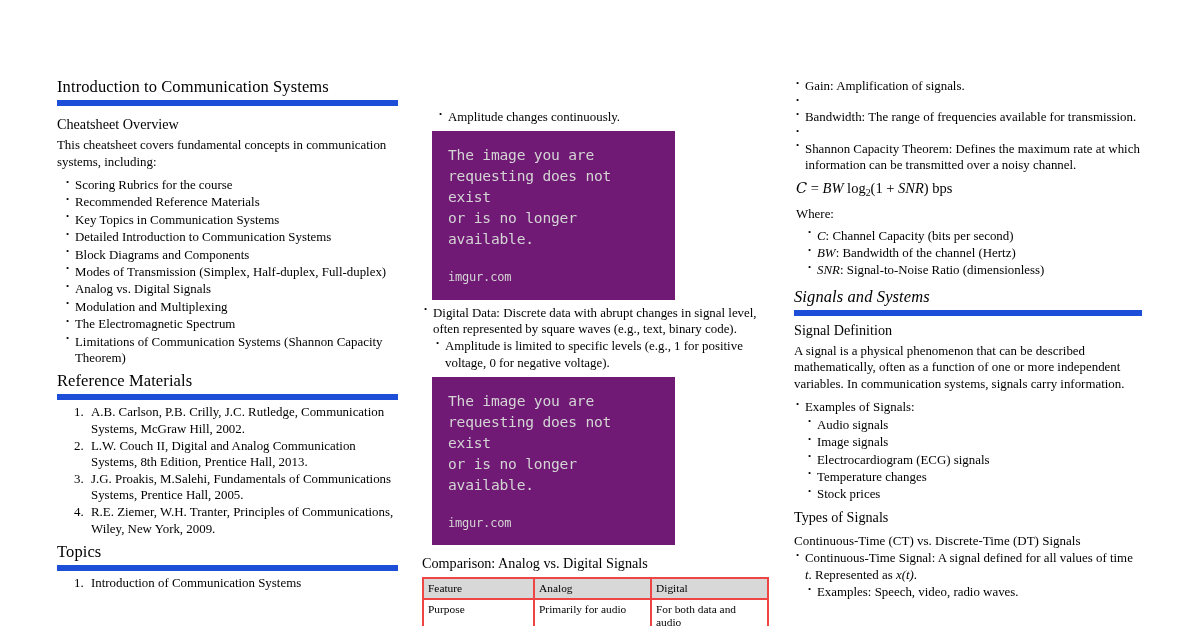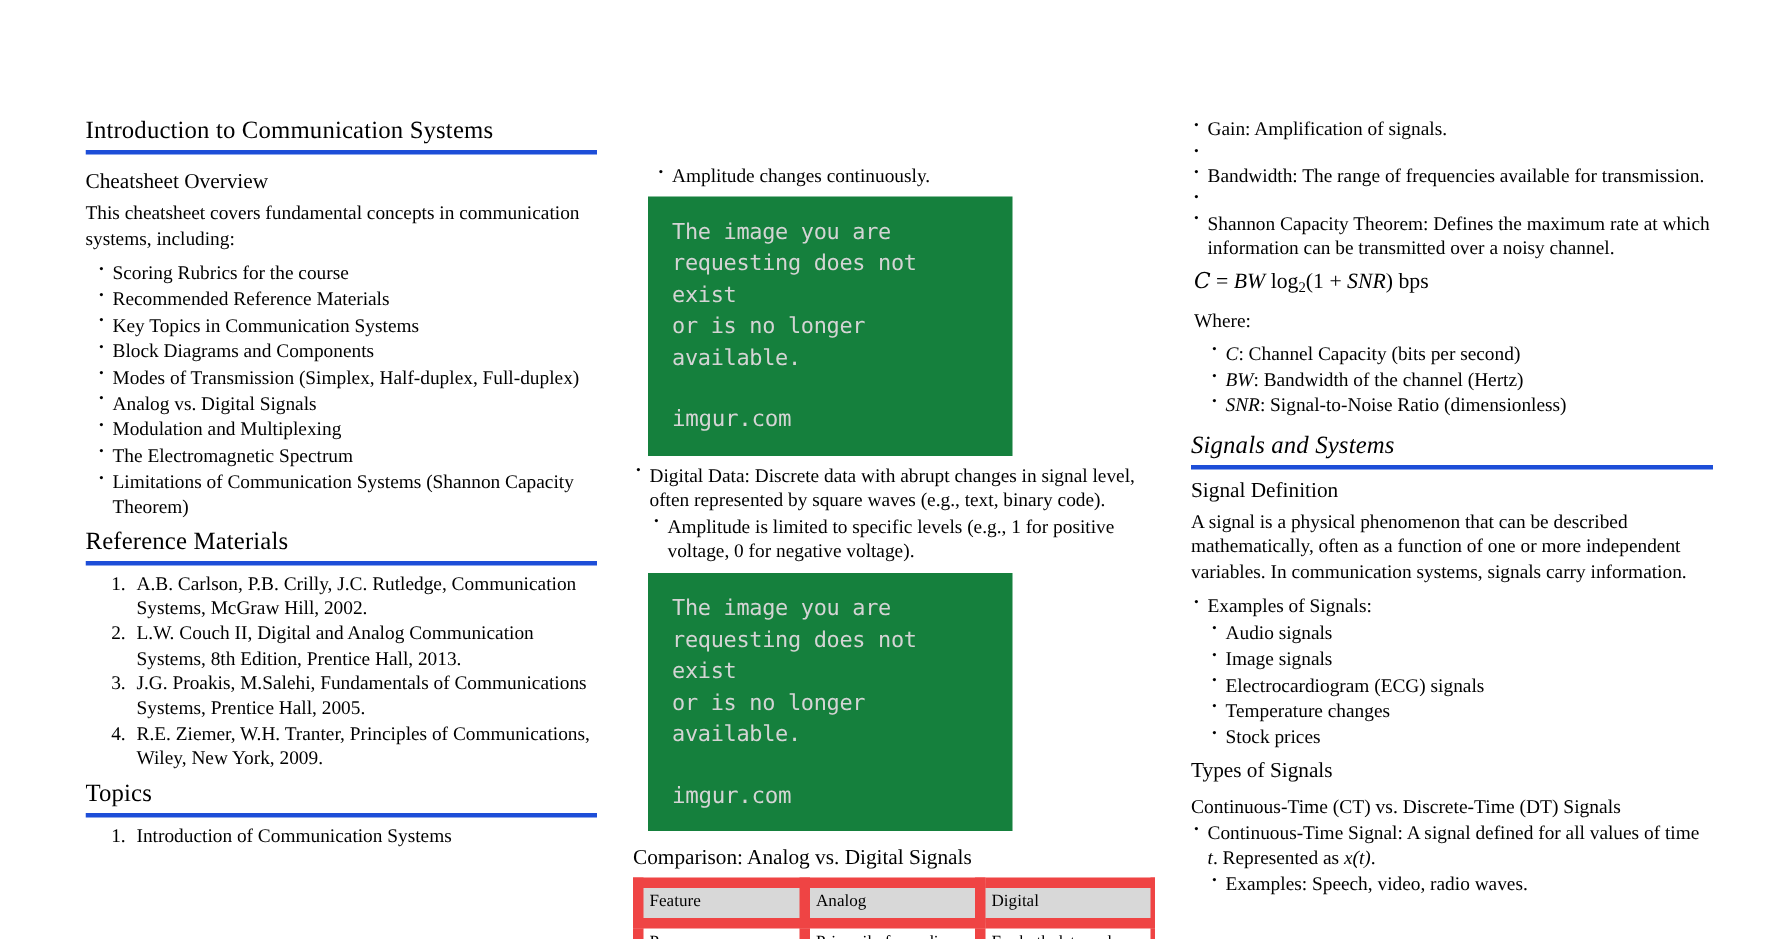--- a/index.html
+++ b/index.html
@@ -33,21 +33,21 @@
     height: 548px;
   }
   .col-2 { width: 348px; flex: 0 0 348px; margin-top: 31px; }
   .col-3 { width: 348px; flex: 0 0 348px; }
 
   h1.sec {
     font-size: 16.5px;
     font-weight: normal;
     margin: 0 0 4px 0;
     padding: 0 0 3px 0;
-    border-bottom: 3px solid #1d4ed8;
+    border-bottom: 6px solid #1d4ed8;
     line-height: 1.15;
     letter-spacing: .1px;
   }
   h2.sub {
     font-size: 14.2px;
     font-weight: normal;
     margin: 10px 0 3px 0;
     line-height: 1.2;
   }
   h3.subsub {
@@ -96,45 +96,45 @@
     padding-left: 30px;
   }
   ol.num > li {
     font-size: 12.9px;
     line-height: 1.27;
     margin-bottom: 0.5px;
     padding-left: 4px;
   }
 
   .imgbox {
-    background: #15803d;
+    background: #701a75;
     color: #d4d4d4;
     font-family: "DejaVu Sans Mono", "Liberation Mono", monospace;
     font-size: 14.6px;
     line-height: 1.44;
     padding: 13px 14px 13px 16px;
     box-sizing: border-box;
     margin: 3px 0 5px 0;
     letter-spacing: -0.2px;
     width: 243px;
   }
   .imgbox .dom {
     margin-top: 20px;
-    font-size: 15px;
+    font-size: 12px;
   }
   .imgbox-c2 { margin-left: 10px; }
 
   table.cmp {
     border-collapse: collapse;
     width: 345px;
     margin: 4px 0 8px 0;
     table-layout: fixed;
   }
   table.cmp th, table.cmp td {
-    border: 7px solid #ef4444;
+    border: 2px solid #ef4444;
     font-size: 11.4px;
     line-height: 1.18;
     padding: 3px 4px 3px 4px;
     vertical-align: top;
     text-align: left;
     font-weight: normal;
   }
   table.cmp thead th { background: #d8d8d8; }
   table.cmp col.c1 { width: 111px; }
   table.cmp col.c2 { width: 117px; }
@@ -158,20 +158,21 @@
   <div class="columns">
 
     <div class="col col-1">
       <h1 class="sec">Introduction to Communication Systems</h1>
       <h2 class="sub">Cheatsheet Overview</h2>
       <p class="body">This cheatsheet covers fundamental concepts in communication systems, including:</p>
       <ul class="bul">
         <li>Scoring Rubrics for the course</li>
         <li>Recommended Reference Materials</li>
         <li>Key Topics in Communication Systems</li>
+        <li>Detailed Introduction to Communication Systems</li>
         <li>Block Diagrams and Components</li>
         <li>Modes of Transmission (Simplex, Half-duplex, Full-duplex)</li>
         <li>Analog vs. Digital Signals</li>
         <li>Modulation and Multiplexing</li>
         <li>The Electromagnetic Spectrum</li>
         <li>Limitations of Communication Systems (Shannon Capacity Theorem)</li>
       </ul>
 
       <h1 class="sec">Reference Materials</h1>
       <ol class="num">

